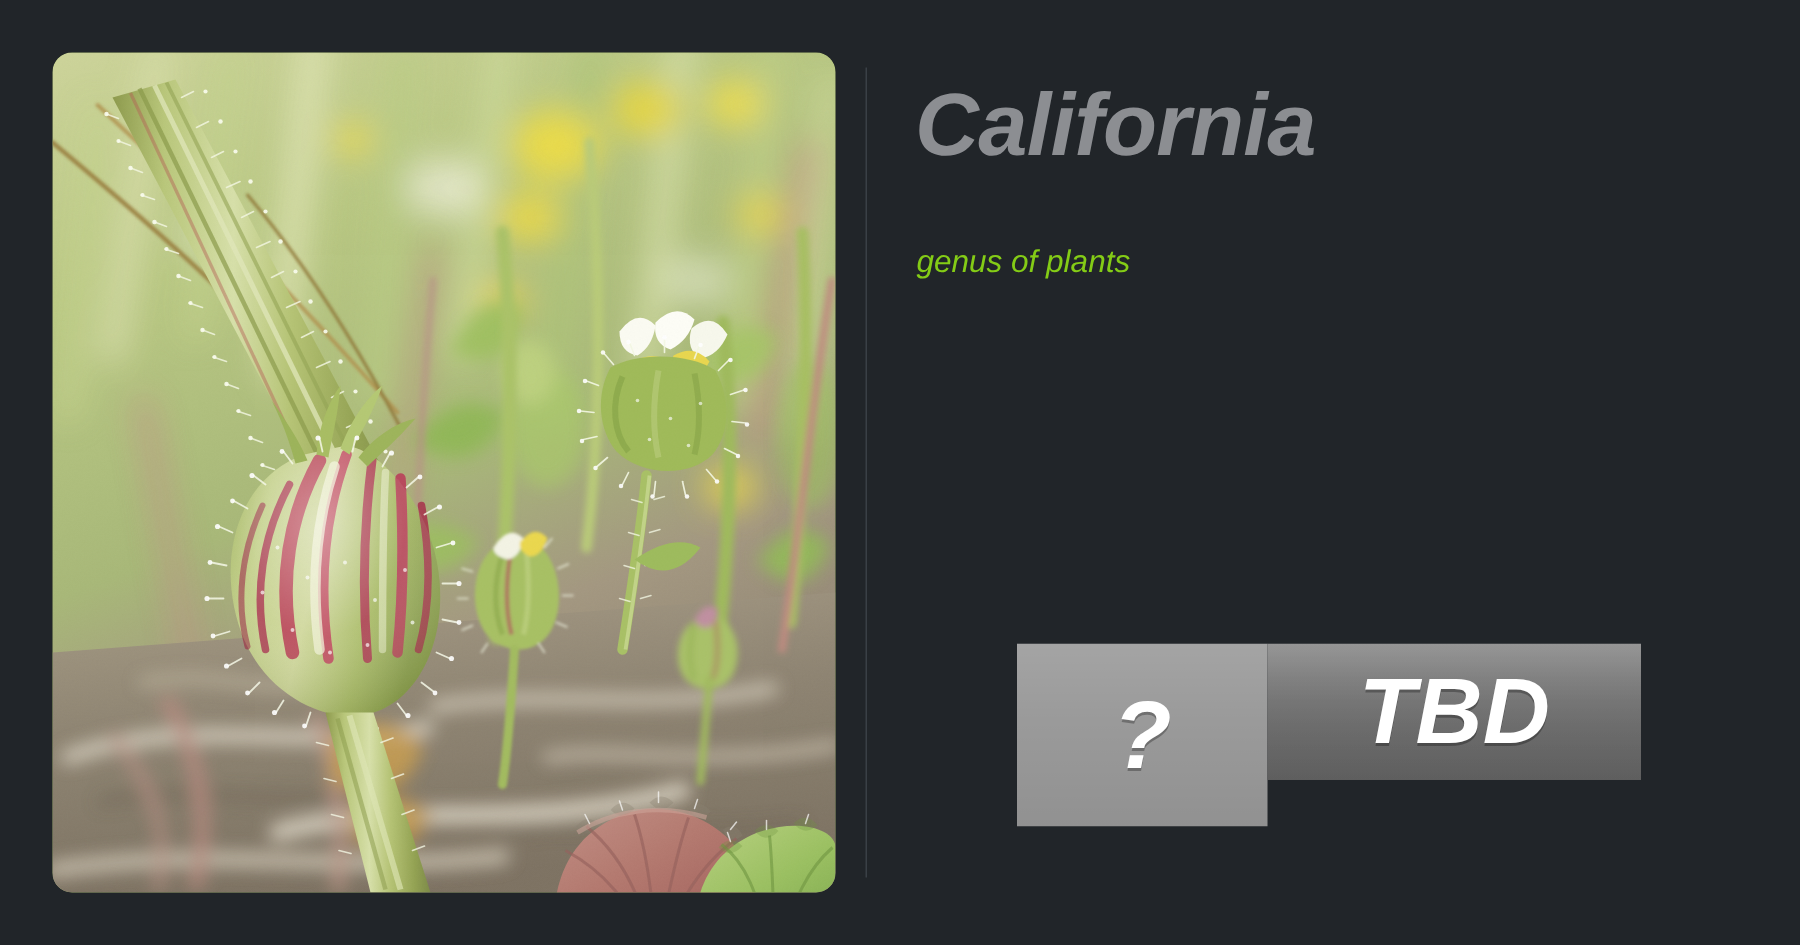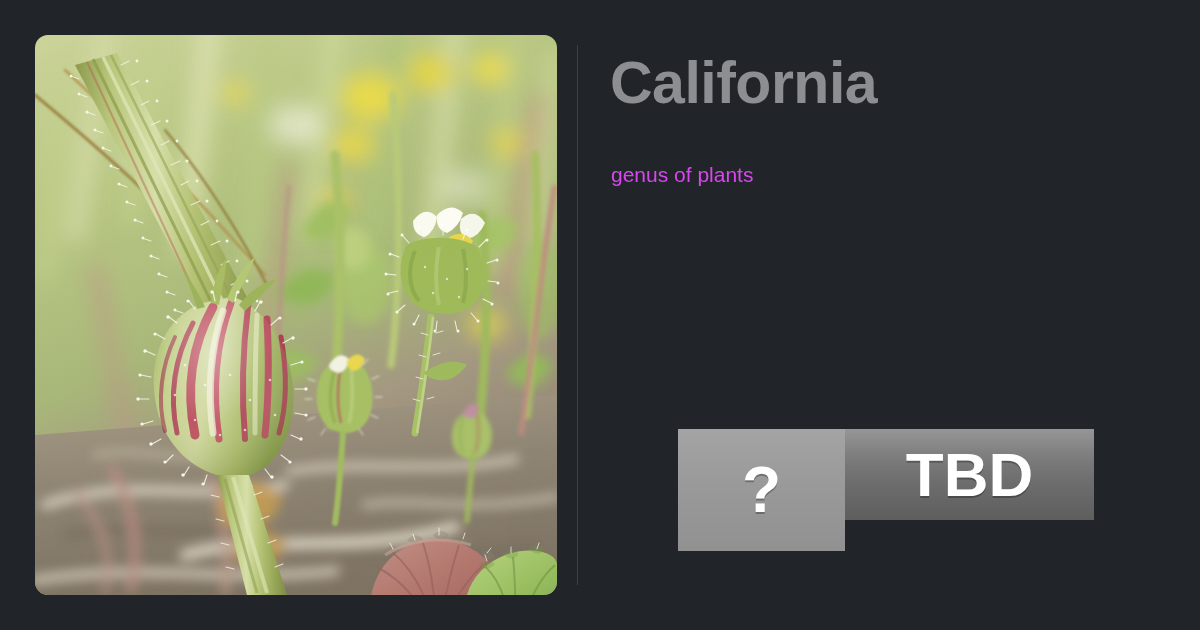--- a/index.html
+++ b/index.html
@@ -55,41 +55,42 @@
     background: #3a4046;
   }
 
   
   .info-pane {
     position: absolute;
     left: 610px;
     top: 35px;
     width: 520px;
     height: 560px;
+    font-style: italic;
   }
   .title {
     margin: 0;
     padding: 0;
     position: absolute;
     top: 18px;
     left: 0;
     font-size: 59px;
     font-weight: bold;
     line-height: 1.05;
     letter-spacing: -0.5px;
     color: #8c8e92;
     white-space: nowrap;
   }
   .subtitle {
     position: absolute;
     top: 128px;
     left: 1px;
     font-size: 21px;
     font-weight: normal;
-    color: #d946ef;
+    color: #84cc16;
     white-space: nowrap;
   }
 
   
   .badge {
     position: absolute;
     left: 68px;
     top: 394px;
     width: 416px;
     height: 122px;

